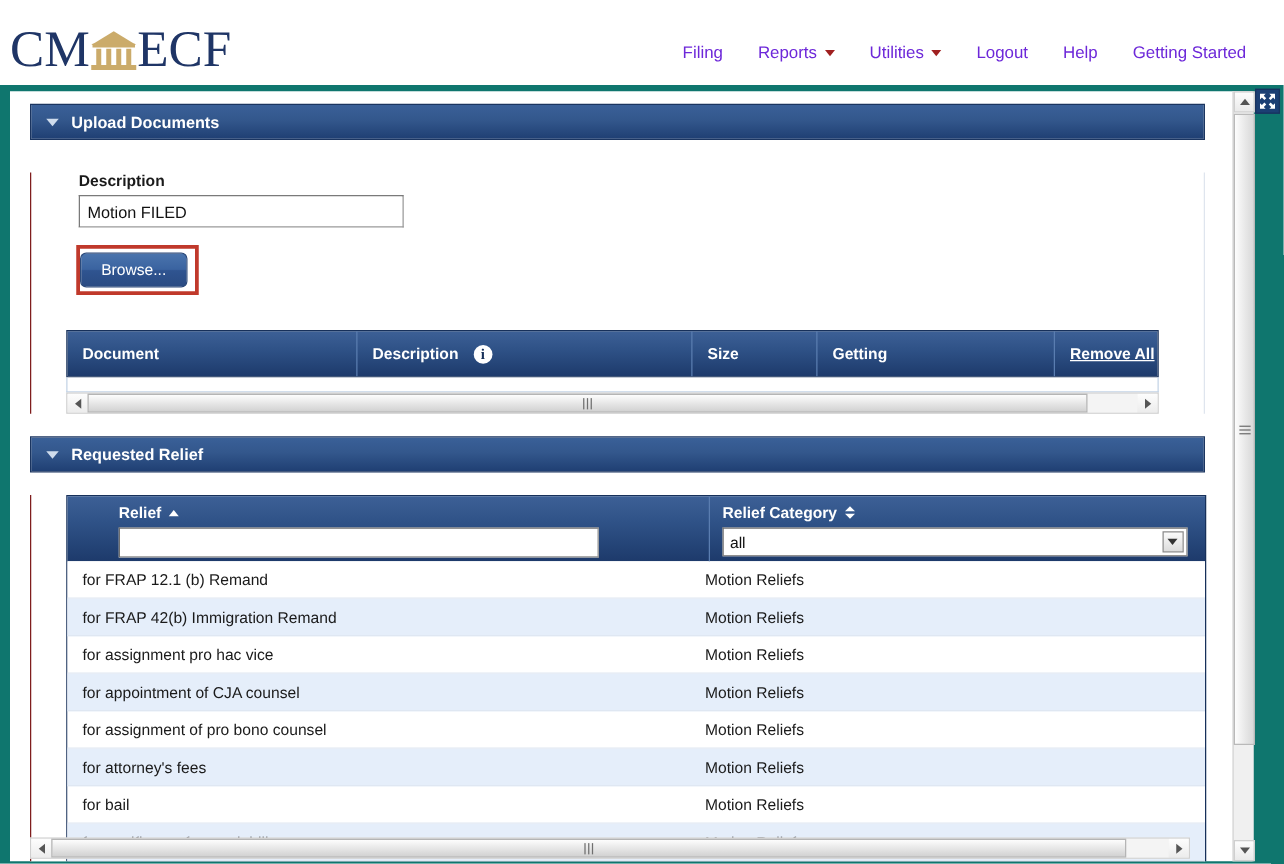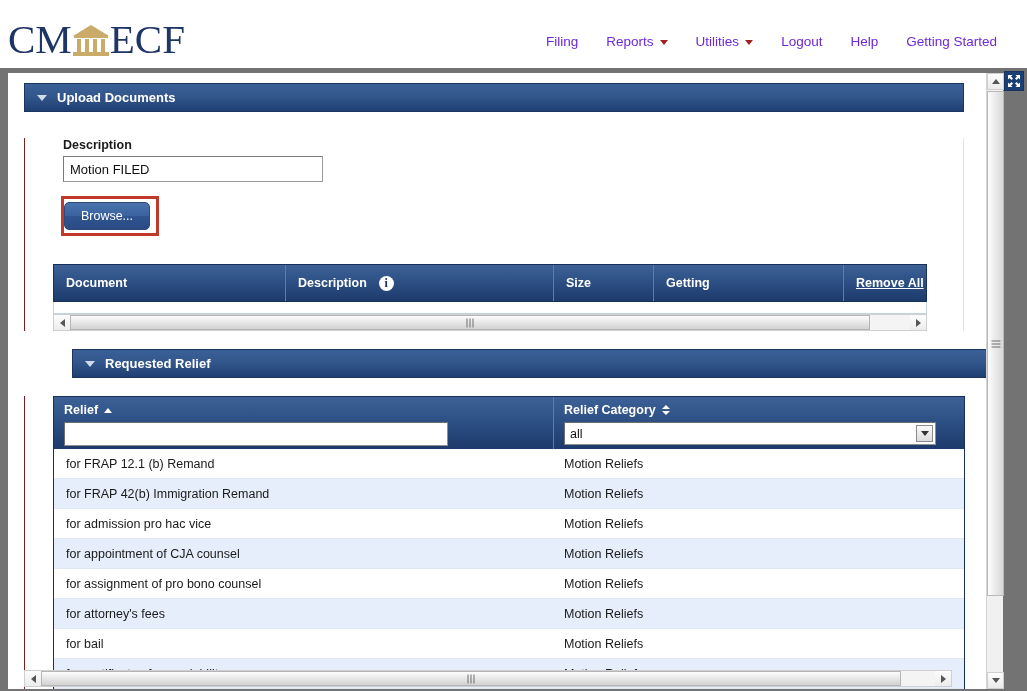--- a/index.html
+++ b/index.html
@@ -106,21 +106,21 @@
     border-top: 5px solid #a02020;
     position: relative;
     top: 1px;
   }
 
   
   .frame {
     position: absolute;
     left: 0; top: 68px;
     width: 1027px; height: 623px;
-    background: #737373;
+    background: #0f766e;
   }
   .frame-inner {
     position: absolute;
     left: 8px; top: 5px;
     width: 994px; height: 616px;
     background: #ffffff;
     overflow: hidden;
   }
 
   
@@ -335,38 +335,38 @@
   .hgrip {
     position: absolute;
     left: 50%; top: 50%;
     transform: translate(-50%, -50%);
     width: 7px; height: 9px;
     display: flex; justify-content: space-between;
   }
   .hgrip i { display:block; width:1px; height:9px; background:#6f6f6f; }
 
   
-  .relief-sect { margin-top: 18px; margin-left: 48px; }
+  .relief-sect { margin-top: 18px; }
 
   .relief-table {
     margin: 18px 0 0 28px;
     width: 912px;
     border: 1px solid #17305a;
   }
   .relief-head {
     display: flex;
     height: 52px;
     background: linear-gradient(to bottom, #3d6096 0%, #2f5287 40%, #1d3a6b 100%);
   }
   .rh-col {
     padding: 6px 0 0 10px;
     border-right: 1px solid #5a7db0;
   }
   .rh-col:last-child { border-right: none; }
-  .rh-relief { width: 500px; }
+  .rh-relief { width: 500px; margin-left: 31px; }
   .rh-cat { width: 410px; }
   .rh-label {
     color: #ffffff;
     font-size: 12.5px;
     font-weight: bold;
     display: flex;
     align-items: center;
     gap: 6px;
     cursor: pointer;
   }
@@ -585,21 +585,21 @@
             <div class="relief-rows" id="relief-rows">
                 <div class="relief-row">
                   <div class="rr-name">for FRAP 12.1 (b) Remand</div>
                   <div class="rr-cat">Motion Reliefs</div>
                 </div>
                 <div class="relief-row alt">
                   <div class="rr-name">for FRAP 42(b) Immigration Remand</div>
                   <div class="rr-cat">Motion Reliefs</div>
                 </div>
                 <div class="relief-row">
-                  <div class="rr-name">for admission pro hac vice</div>
+                  <div class="rr-name">for assignment pro hac vice</div>
                   <div class="rr-cat">Motion Reliefs</div>
                 </div>
                 <div class="relief-row alt">
                   <div class="rr-name">for appointment of CJA counsel</div>
                   <div class="rr-cat">Motion Reliefs</div>
                 </div>
                 <div class="relief-row">
                   <div class="rr-name">for assignment of pro bono counsel</div>
                   <div class="rr-cat">Motion Reliefs</div>
                 </div>

